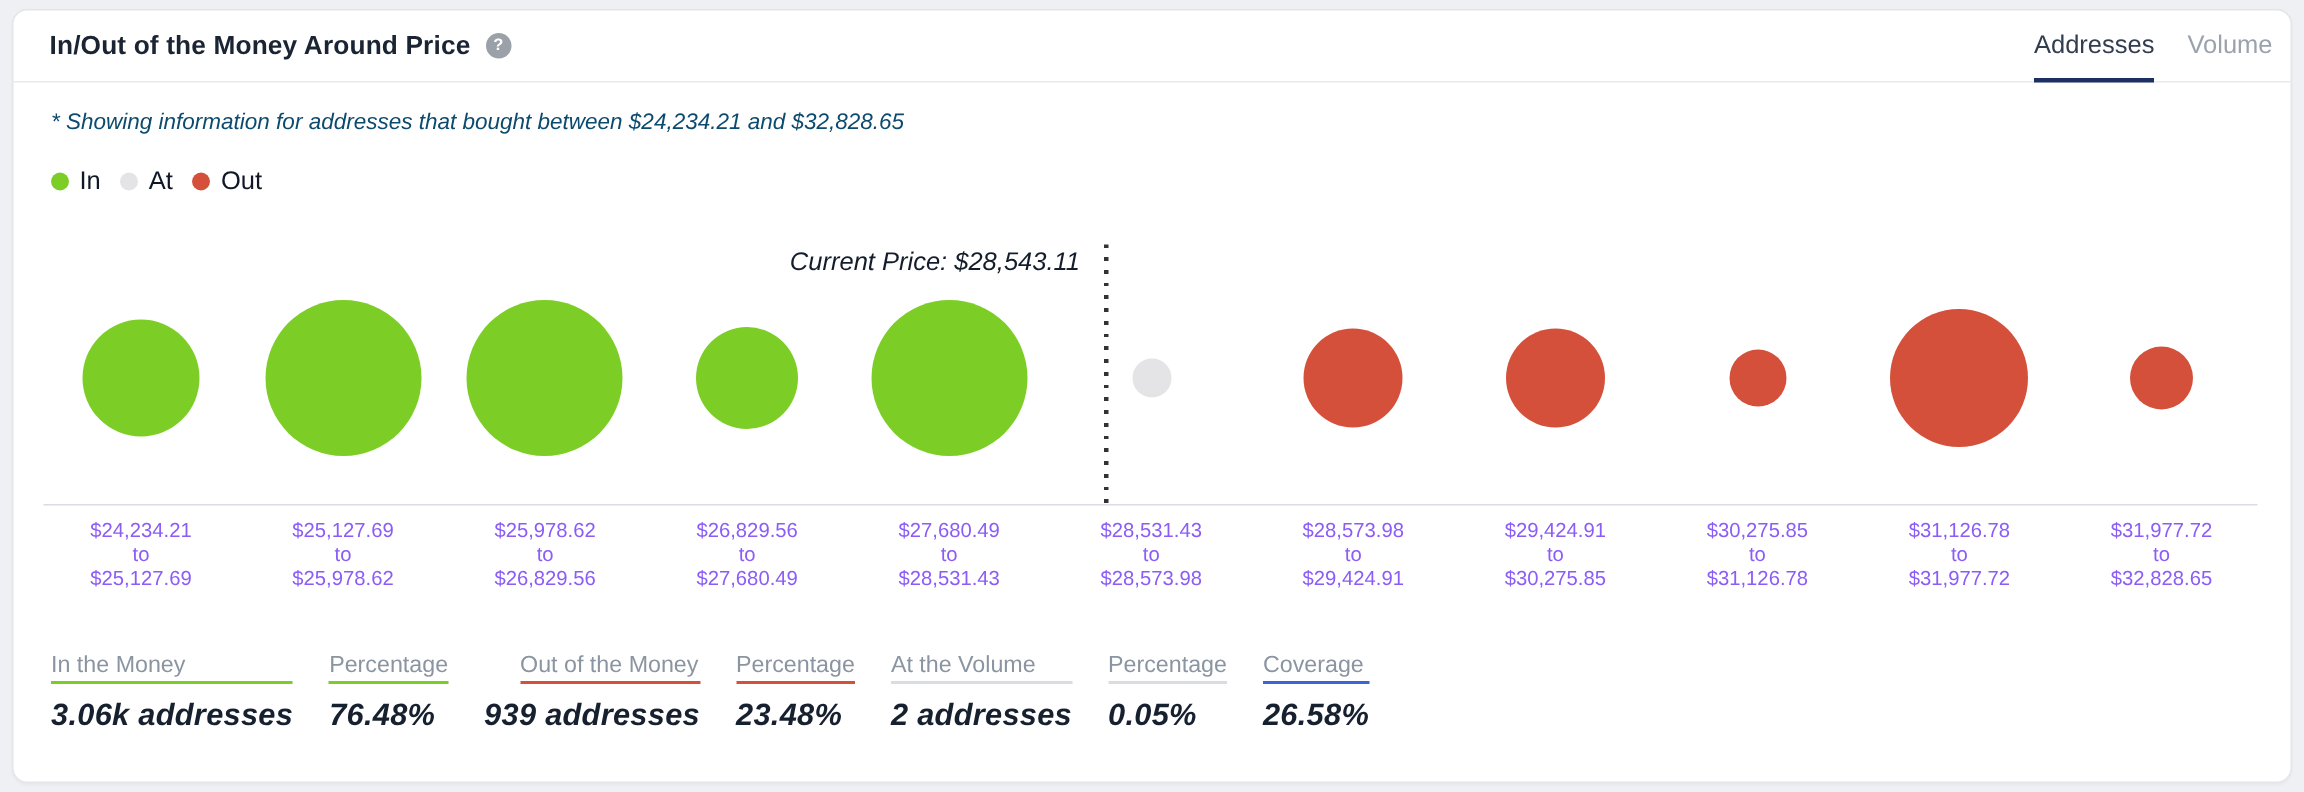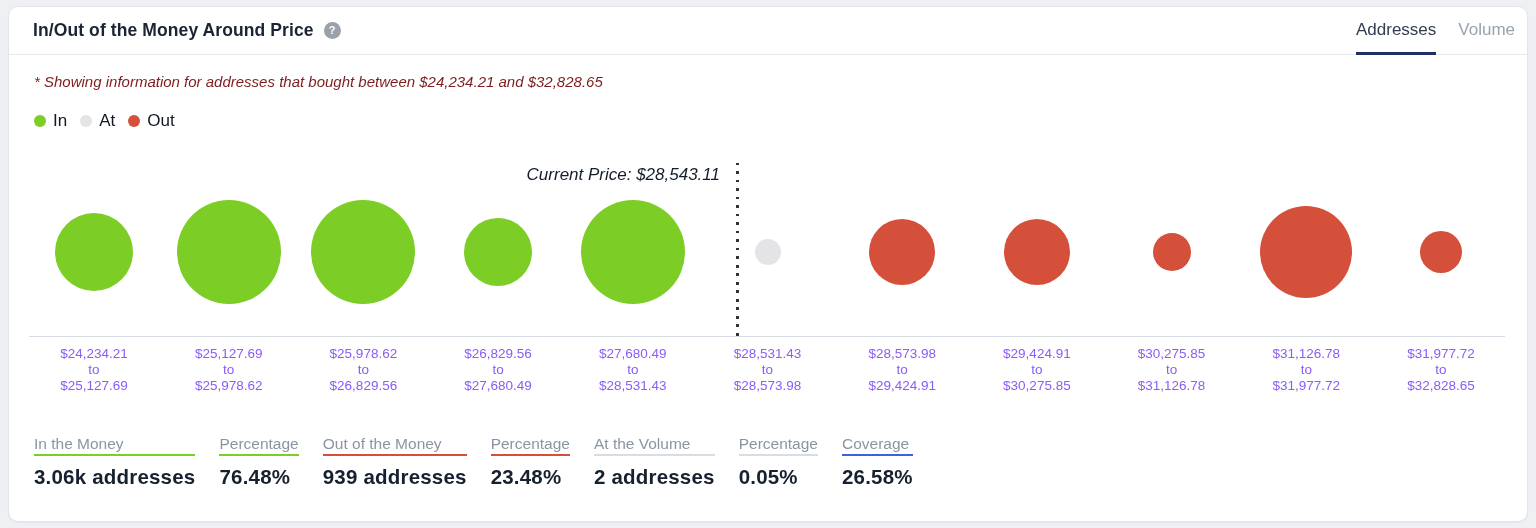--- a/index.html
+++ b/index.html
@@ -27,21 +27,21 @@
   .tabs { margin-left:auto; display:flex; gap:22px; height:48px; }
   .tab {
     display:flex; align-items:center; height:48px; font-size:17px;
     color:#9aa3ad; cursor:pointer; border-bottom:3px solid transparent; padding-top:2px;
   }
   .tab.active { color:#323d50; border-bottom-color:#1d2f63; }
 
   
   .note {
     position:absolute; left:25px; top:66px; font-style:italic; font-size:15px;
-    font-weight:500; color:#7f1d1d;
+    font-weight:500; color:#0c4a6e;
   }
   .legend { position:absolute; left:25px; top:104px; display:flex; gap:13px; }
   .legend-item { display:flex; align-items:center; gap:7px; }
   .legend-dot { width:12px; height:12px; border-radius:50%; }
   .legend-label { font-size:17px; color:#101826; }
 
   
   .chart { position:absolute; inset:0; pointer-events:none; }
   .bubble { position:absolute; border-radius:50%; pointer-events:auto; }
   .current-price {
@@ -57,21 +57,21 @@
     position:absolute; top:339px; width:136px; text-align:center;
     font-size:13.5px; line-height:16px; color:#8b5cf6;
   }
 
   
   .stats { position:absolute; left:25px; top:428px; display:flex; gap:24px; }
   .stat-label {
     font-size:15.5px; color:#8b95a1; white-space:nowrap;
     padding-bottom:1px; border-bottom:2.5px solid #d9dce0; margin-bottom:9px;
   }
-  .stat-value { font-size:20.5px; font-weight:600; color:#16202f; white-space:nowrap; letter-spacing:.2px; }
+  .stat-value { font-size:20.5px; font-weight:600; color:#16202f; white-space:nowrap; letter-spacing:.2px;font-style:italic; }
 </style>
 </head>
 <body>
 
 <div class="card">
 
   <div class="header">
     <span class="title">In/Out of the Money Around Price</span>
     <span class="help">?</span>
     <div class="tabs">
@@ -172,21 +172,21 @@
   <div class="stats">
       <div class="stat">
         <div class="stat-label" style="border-bottom-color: rgb(125, 205, 39);">In the Money</div>
         <div class="stat-value">3.06k addresses</div>
       </div>
       <div class="stat">
         <div class="stat-label" style="border-bottom-color: rgb(125, 205, 39);">Percentage</div>
         <div class="stat-value">76.48%</div>
       </div>
       <div class="stat">
-        <div class="stat-label" style="border-bottom-color: rgb(213, 80, 59);">Out of the Money</div>
+        <div class="stat-label" style="border-bottom-color: rgb(213, 80, 59); margin-left: 24px;">Out of the Money</div>
         <div class="stat-value">939 addresses</div>
       </div>
       <div class="stat">
         <div class="stat-label" style="border-bottom-color: rgb(213, 80, 59);">Percentage</div>
         <div class="stat-value">23.48%</div>
       </div>
       <div class="stat">
         <div class="stat-label" style="border-bottom-color: rgb(217, 220, 224);">At the Volume</div>
         <div class="stat-value">2 addresses</div>
       </div>

